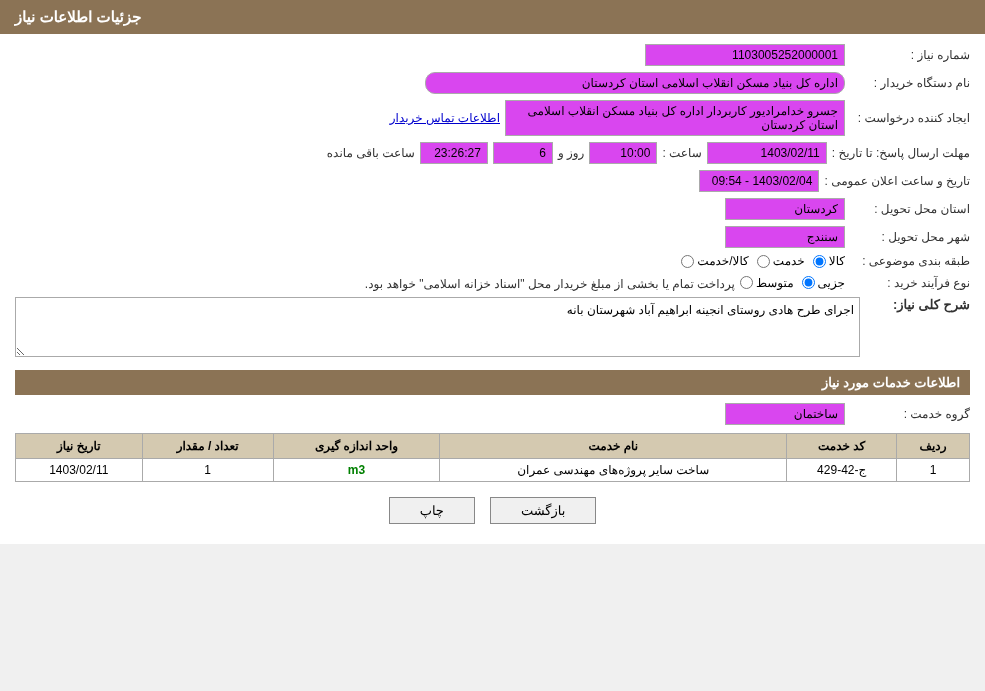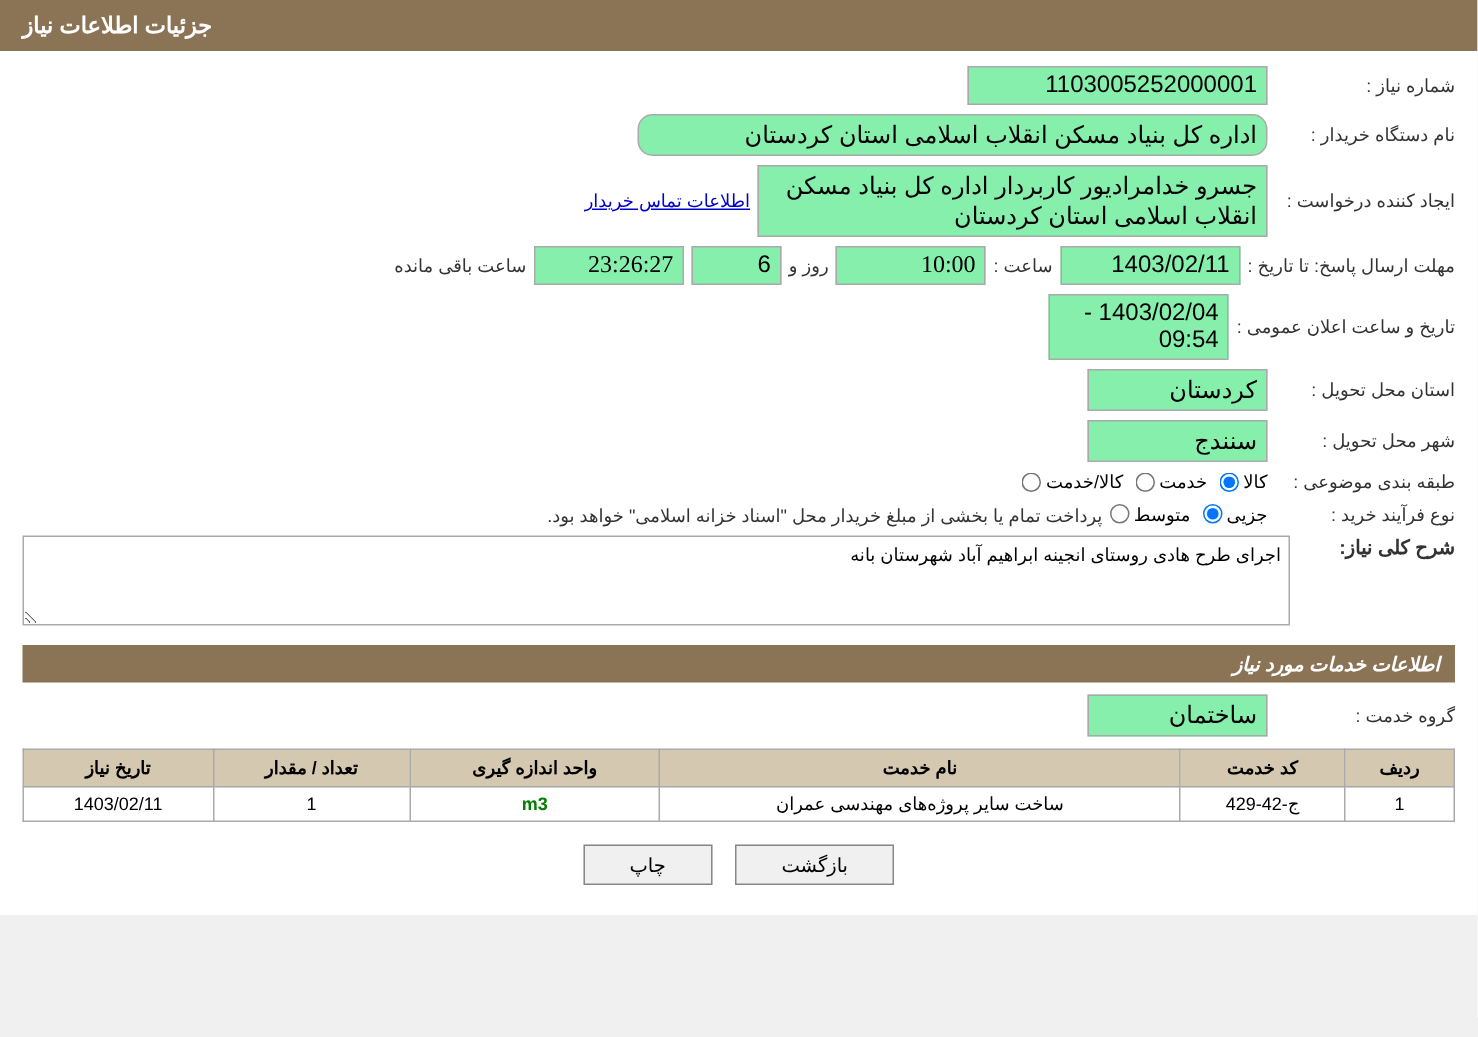--- a/index.html
+++ b/index.html
@@ -26,47 +26,46 @@
       padding: 10px 15px;
       background: #fff;
     }
     .section-title {
       background: #8B7355;
       color: #fff;
       padding: 5px 10px;
       font-size: 13px;
       font-weight: bold;
       margin: 10px 0 8px 0;
-      font-style: italic;
     }
     .form-row {
       display: flex;
       align-items: center;
       margin-bottom: 6px;
       gap: 5px;
     }
     .label-cell {
       color: #333;
       font-size: 12px;
       white-space: nowrap;
       min-width: 120px;
       text-align: right;
     }
     .field-box {
       border: 1px solid #aaa;
-      background: #86efac;
+      background: #d946ef;
       padding: 3px 6px;
-      font-size: 16px;
+      font-size: 12px;
       font-family: Tahoma, Arial, sans-serif;
       direction: rtl;
     }
     .field-wide { width: 280px; border-radius: 10px; }
     .field-medium { width: 200px; }
     .field-narrow { width: 120px; }
-    .field-small { width: 100px; font-family: Liberation Serif, serif; }
+    .field-small { width: 68px; }
     .field-xsmall { width: 60px; }
     .link-text {
       color: #0000cd;
       font-size: 12px;
       text-decoration: underline;
       cursor: pointer;
     }
     .inline-label {
       font-size: 12px;
       color: #333;

